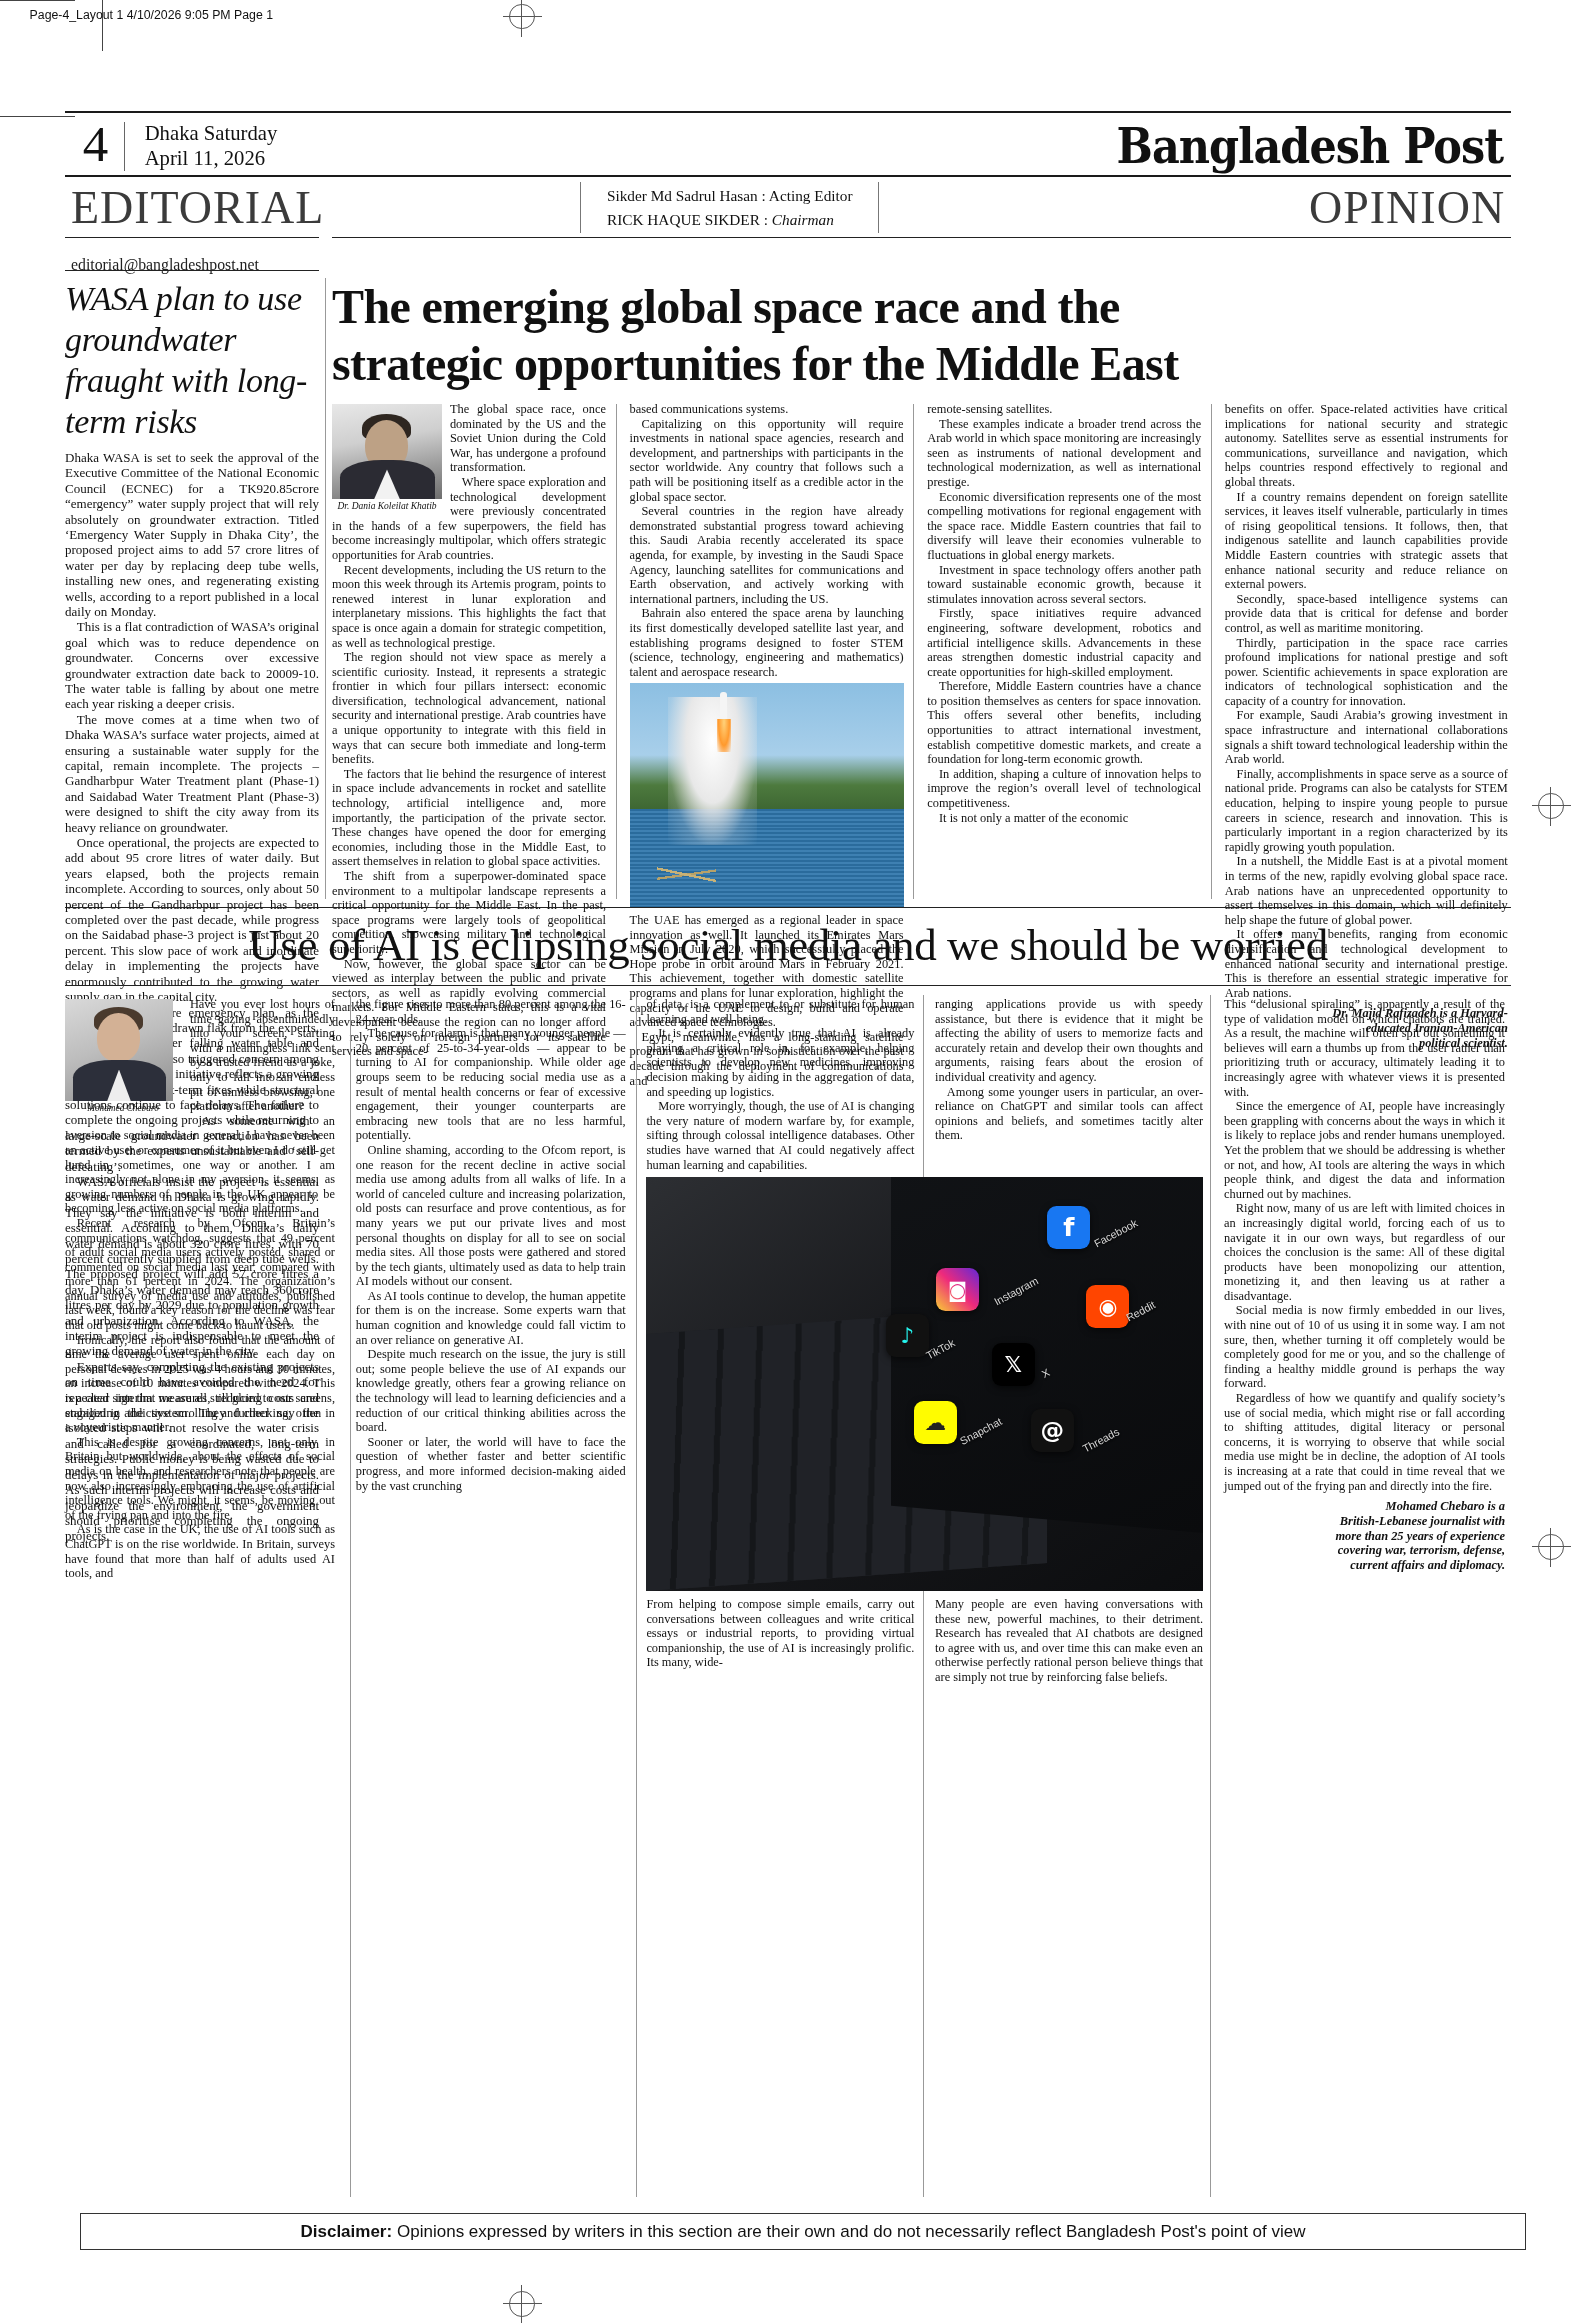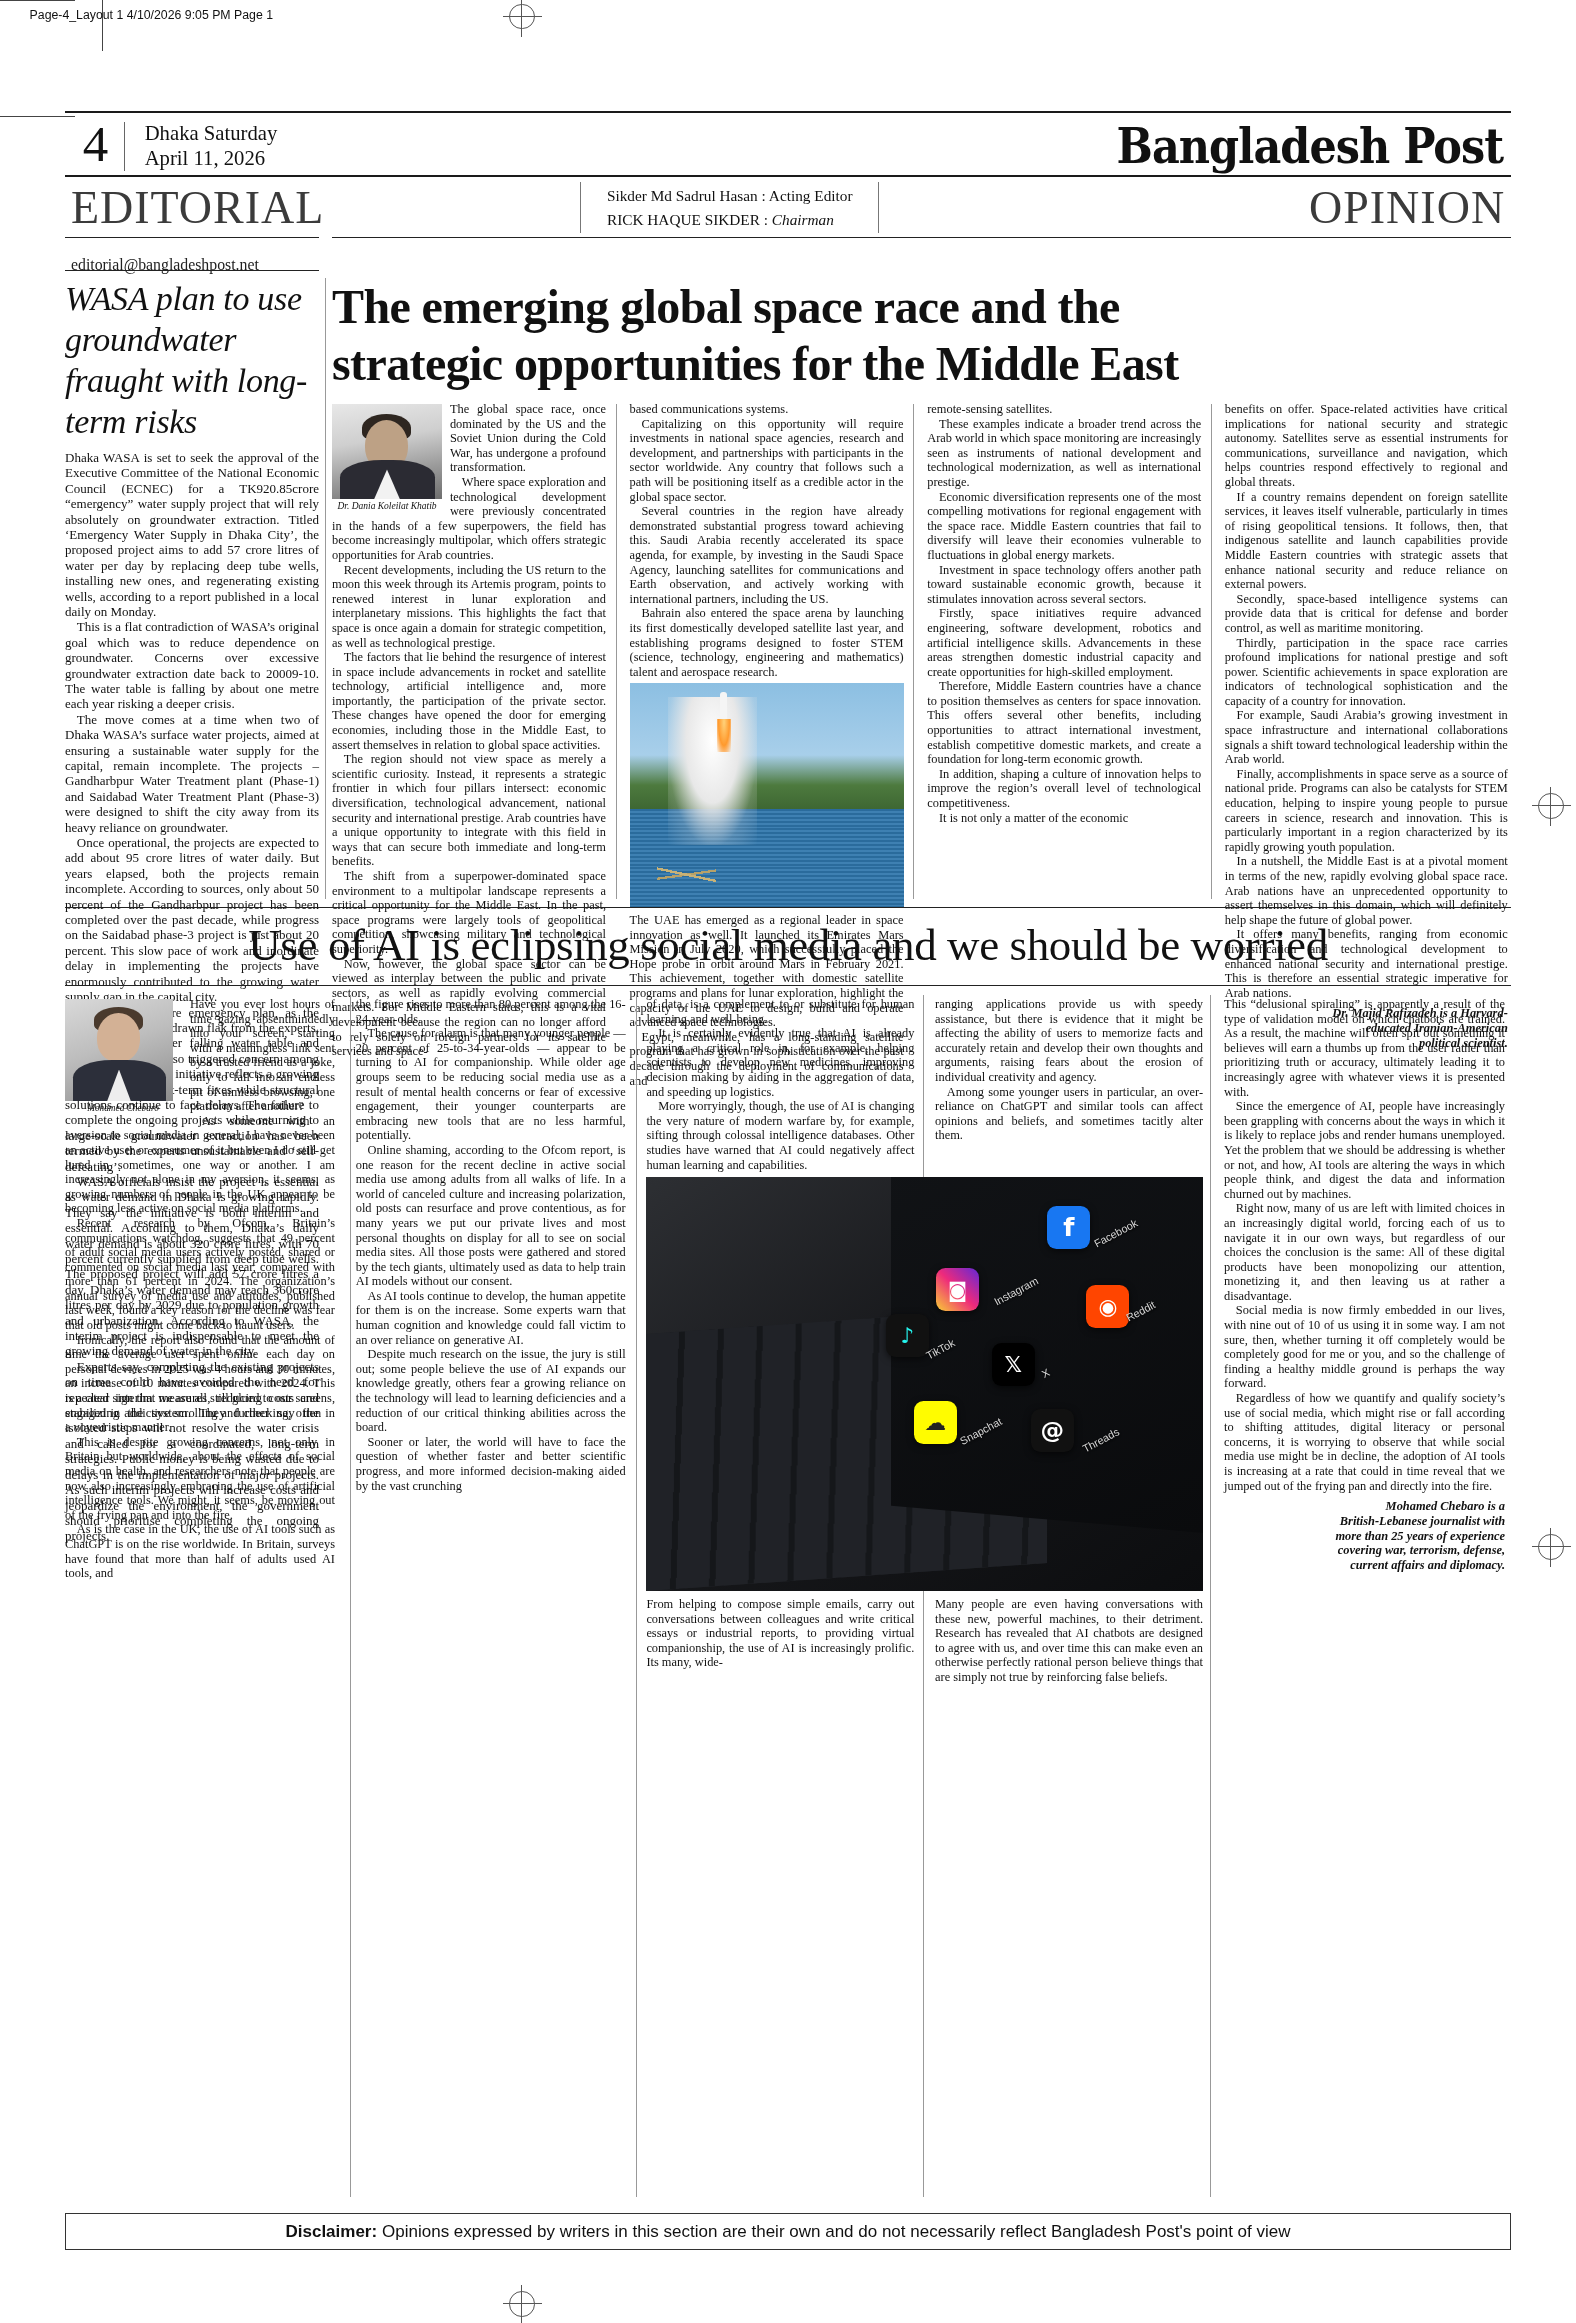--- a/index.html
+++ b/index.html
@@ -227,21 +227,21 @@
     position:absolute; left:50%; top:50%; transform:translate(-50%,-50%);
     color:#fff; font-family:"DejaVu Sans", sans-serif; font-weight:bold;
   }
   .ic-label{
     position:absolute; color:#d8d8d8; font-size:10.8px; font-family:"Liberation Sans", sans-serif;
     transform:rotate(-28deg); text-shadow:0 1px 2px #000;
   }
 
   
   .disclaimer {
-    position:absolute; left:65px; top:2213px; width:1446px; height:37px;
+    position:absolute; left:80px; top:2213px; width:1446px; height:37px;
     border:1.5px solid #333; display:flex; align-items:center; justify-content:center;
     font-family:"Liberation Sans", sans-serif; font-size:17px;
   }
   .disclaimer b { margin-right:4.9px; }
 
   .clearfix::after { content:""; display:block; clear:both; }
 </style>
 </head>
 <body>
 
@@ -320,22 +320,22 @@
           <div class="hair"></div>
           <div class="face"></div>
           <div class="body"></div>
           <div class="shirt"></div>
         </div>
         <div class="author-cap">Dr. Dania Koleilat Khatib</div>
       </div>
       <p>The global space race, once dominated by the US and the Soviet Union during the Cold War, has undergone a profound transformation.</p>
       <p>Where space exploration and technological development were previously concentrated in the hands of a few superpowers, the field has become increasingly multipolar, which offers strategic opportunities for Arab countries.</p>
       <p>Recent developments, including the US return to the moon this week through its Artemis program, points to renewed interest in lunar exploration and interplanetary missions. This highlights the fact that space is once again a domain for strategic competition, as well as technological prestige.</p>
+      <p>The region should not view space as merely a scientific curiosity. Instead, it represents a strategic frontier in which four pillars intersect: economic diversification, technological advancement, national security and international prestige. Arab countries have a unique opportunity to integrate with this field in ways that can secure both immediate and long-term benefits.</p>
       <p>The factors that lie behind the resurgence of interest in space include advancements in rocket and satellite technology, artificial intelligence and, more importantly, the participation of the private sector. These changes have opened the door for emerging economies, including those in the Middle East, to assert themselves in relation to global space activities.</p>
-      <p>The region should not view space as merely a scientific curiosity. Instead, it represents a strategic frontier in which four pillars intersect: economic diversification, technological advancement, national security and international prestige. Arab countries have a unique opportunity to integrate with this field in ways that can secure both immediate and long-term benefits.</p>
       <p>The shift from a superpower-dominated space environment to a multipolar landscape represents a critical opportunity for the Middle East. In the past, space programs were largely tools of geopolitical competition, showcasing military and technological superiority.</p>
       <p>Now, however, the global space sector can be viewed as interplay between the public and private sectors, as well as rapidly evolving commercial markets. For Middle Eastern states, this is a vital development because the region can no longer afford to rely solely on foreign partners for its satellite services and space-</p>
     </div>
 
     <div class="col" style="width:274px; margin-right:23.6px;">
       <p>based communications systems.</p>
       <p>Capitalizing on this opportunity will require investments in national space agencies, research and development, and partnerships with participants in the sector worldwide. Any country that follows such a path will be positioning itself as a credible actor in the global space sector.</p>
       <p>Several countries in the region have already demonstrated substantial progress toward achieving this. Saudi Arabia recently accelerated its space agenda, for example, by investing in the Saudi Space Agency, launching satellites for communications and Earth observation, and actively working with international partners, including the US.</p>
       <p>Bahrain also entered the space arena by launching its first domestically developed satellite last year, and establishing programs designed to foster STEM (science, technology, engineering and mathematics) talent and aerospace research.</p>
       <div class="rocketimg">

